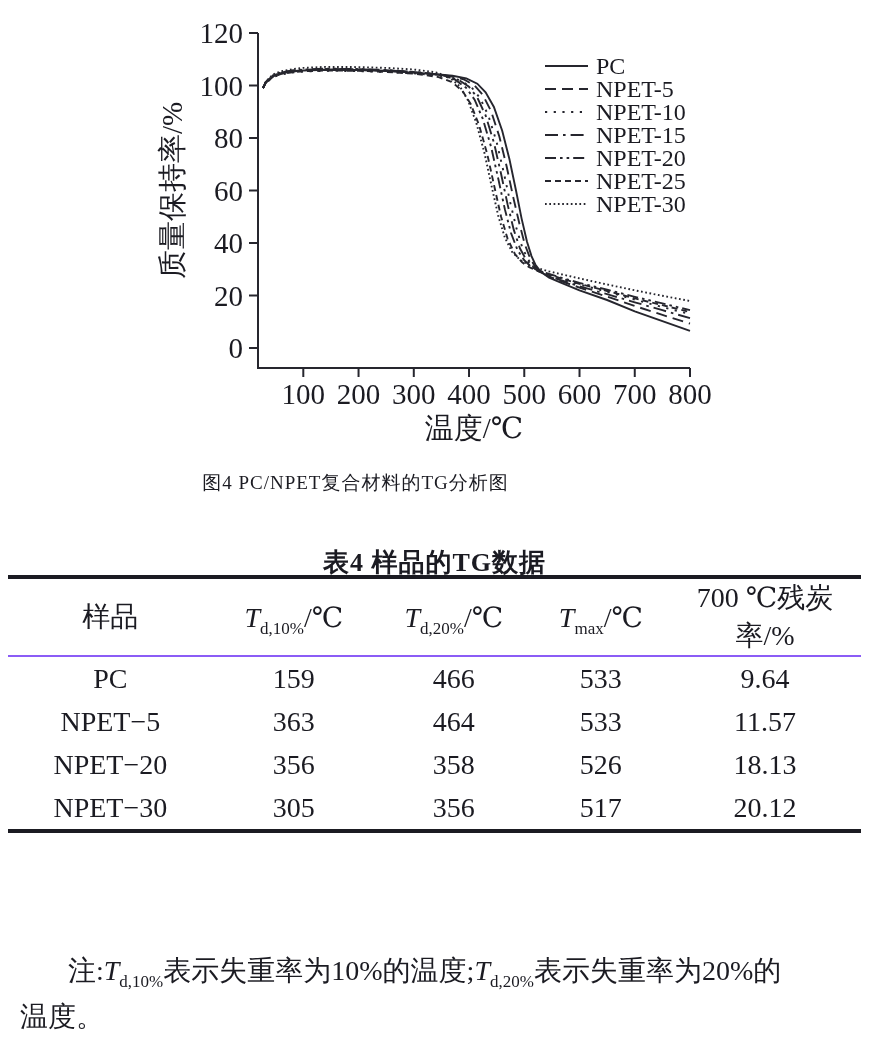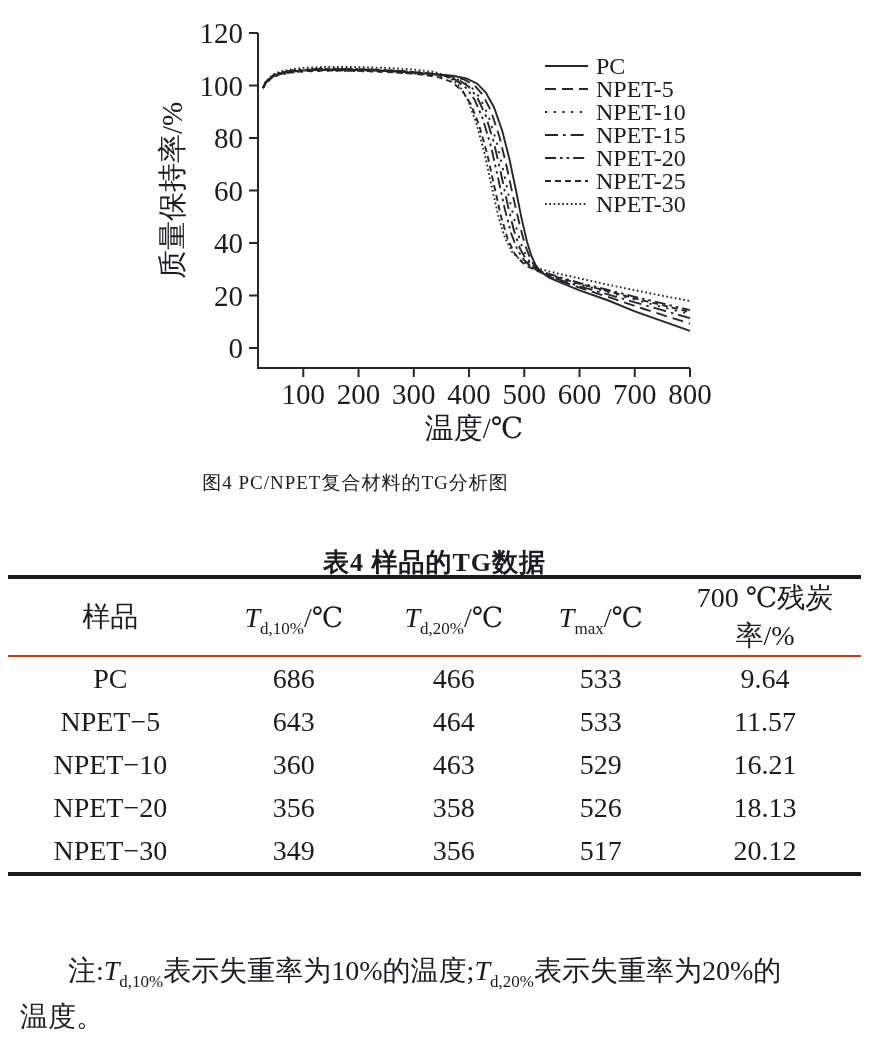--- a/index.html
+++ b/index.html
@@ -11,21 +11,21 @@
   svg text{fill:#1b1b22;font-family:"Liberation Serif","DejaVu Serif",serif;}
 
   .fig-caption{position:absolute;top:470px;left:0;width:711px;text-align:center;
                font-size:19px;letter-spacing:1px;}
   .table-caption{position:absolute;top:545px;left:0;width:869px;text-align:center;
                font-size:26px;font-weight:bold;letter-spacing:1px;}
 
   table.tg{position:absolute;top:575px;left:8px;width:853px;
            border-collapse:collapse;table-layout:fixed;
            border-top:4px solid #1b1b22;border-bottom:4px solid #1b1b22;}
-  table.tg thead tr{border-bottom:2px solid #c2410c;}
+  table.tg thead tr{border-bottom:2px solid #8b5cf6;}
   table.tg th{height:48px;font-weight:normal;font-size:28px;vertical-align:middle;}
   table.tg td{height:43px;font-size:28px;vertical-align:middle;}
   table.tg th,table.tg td{text-align:center;padding:0;}
   col.c1{width:24%;} col.c2{width:19%;} col.c3{width:18.5%;} col.c4{width:16%;} col.c5{width:22.5%;}
   i.tsym{font-family:"Liberation Serif","DejaVu Serif",serif;}
   sub.tsub{font-size:17px;line-height:0;}
 
   .note{position:absolute;top:948px;left:20px;width:855px;
         font-size:28px;line-height:46px;}
   .note .line1{padding-left:48px;}
@@ -120,49 +120,42 @@
           <i class="tsym">T</i><sub class="tsub">max</sub><span>/℃</span>
         </th>
         <th>
           <span>700 ℃残炭率/%</span>
         </th>
       </tr>
     </thead>
     <tbody id="table-body">
         <tr>
           <td>PC</td>
-          <td>686</td>
+          <td>159</td>
           <td>466</td>
           <td>533</td>
           <td>9.64</td>
         </tr>
         <tr>
           <td>NPET−5</td>
-          <td>643</td>
+          <td>363</td>
           <td>464</td>
           <td>533</td>
           <td>11.57</td>
-        </tr>
-        <tr>
-          <td>NPET−10</td>
-          <td>360</td>
-          <td>463</td>
-          <td>529</td>
-          <td>16.21</td>
         </tr>
         <tr>
           <td>NPET−20</td>
           <td>356</td>
           <td>358</td>
           <td>526</td>
           <td>18.13</td>
         </tr>
         <tr>
           <td>NPET−30</td>
-          <td>349</td>
+          <td>305</td>
           <td>356</td>
           <td>517</td>
           <td>20.12</td>
         </tr>
       </tbody>
   </table>
 
   <div class="note">
     <div class="line1">
       <span>注:</span><i class="tsym">T</i><sub class="tsub">d,10%</sub><span>表示失重率为10%的温度;</span><i class="tsym">T</i><sub class="tsub">d,20%</sub><span>表示失重率为20%的</span>

